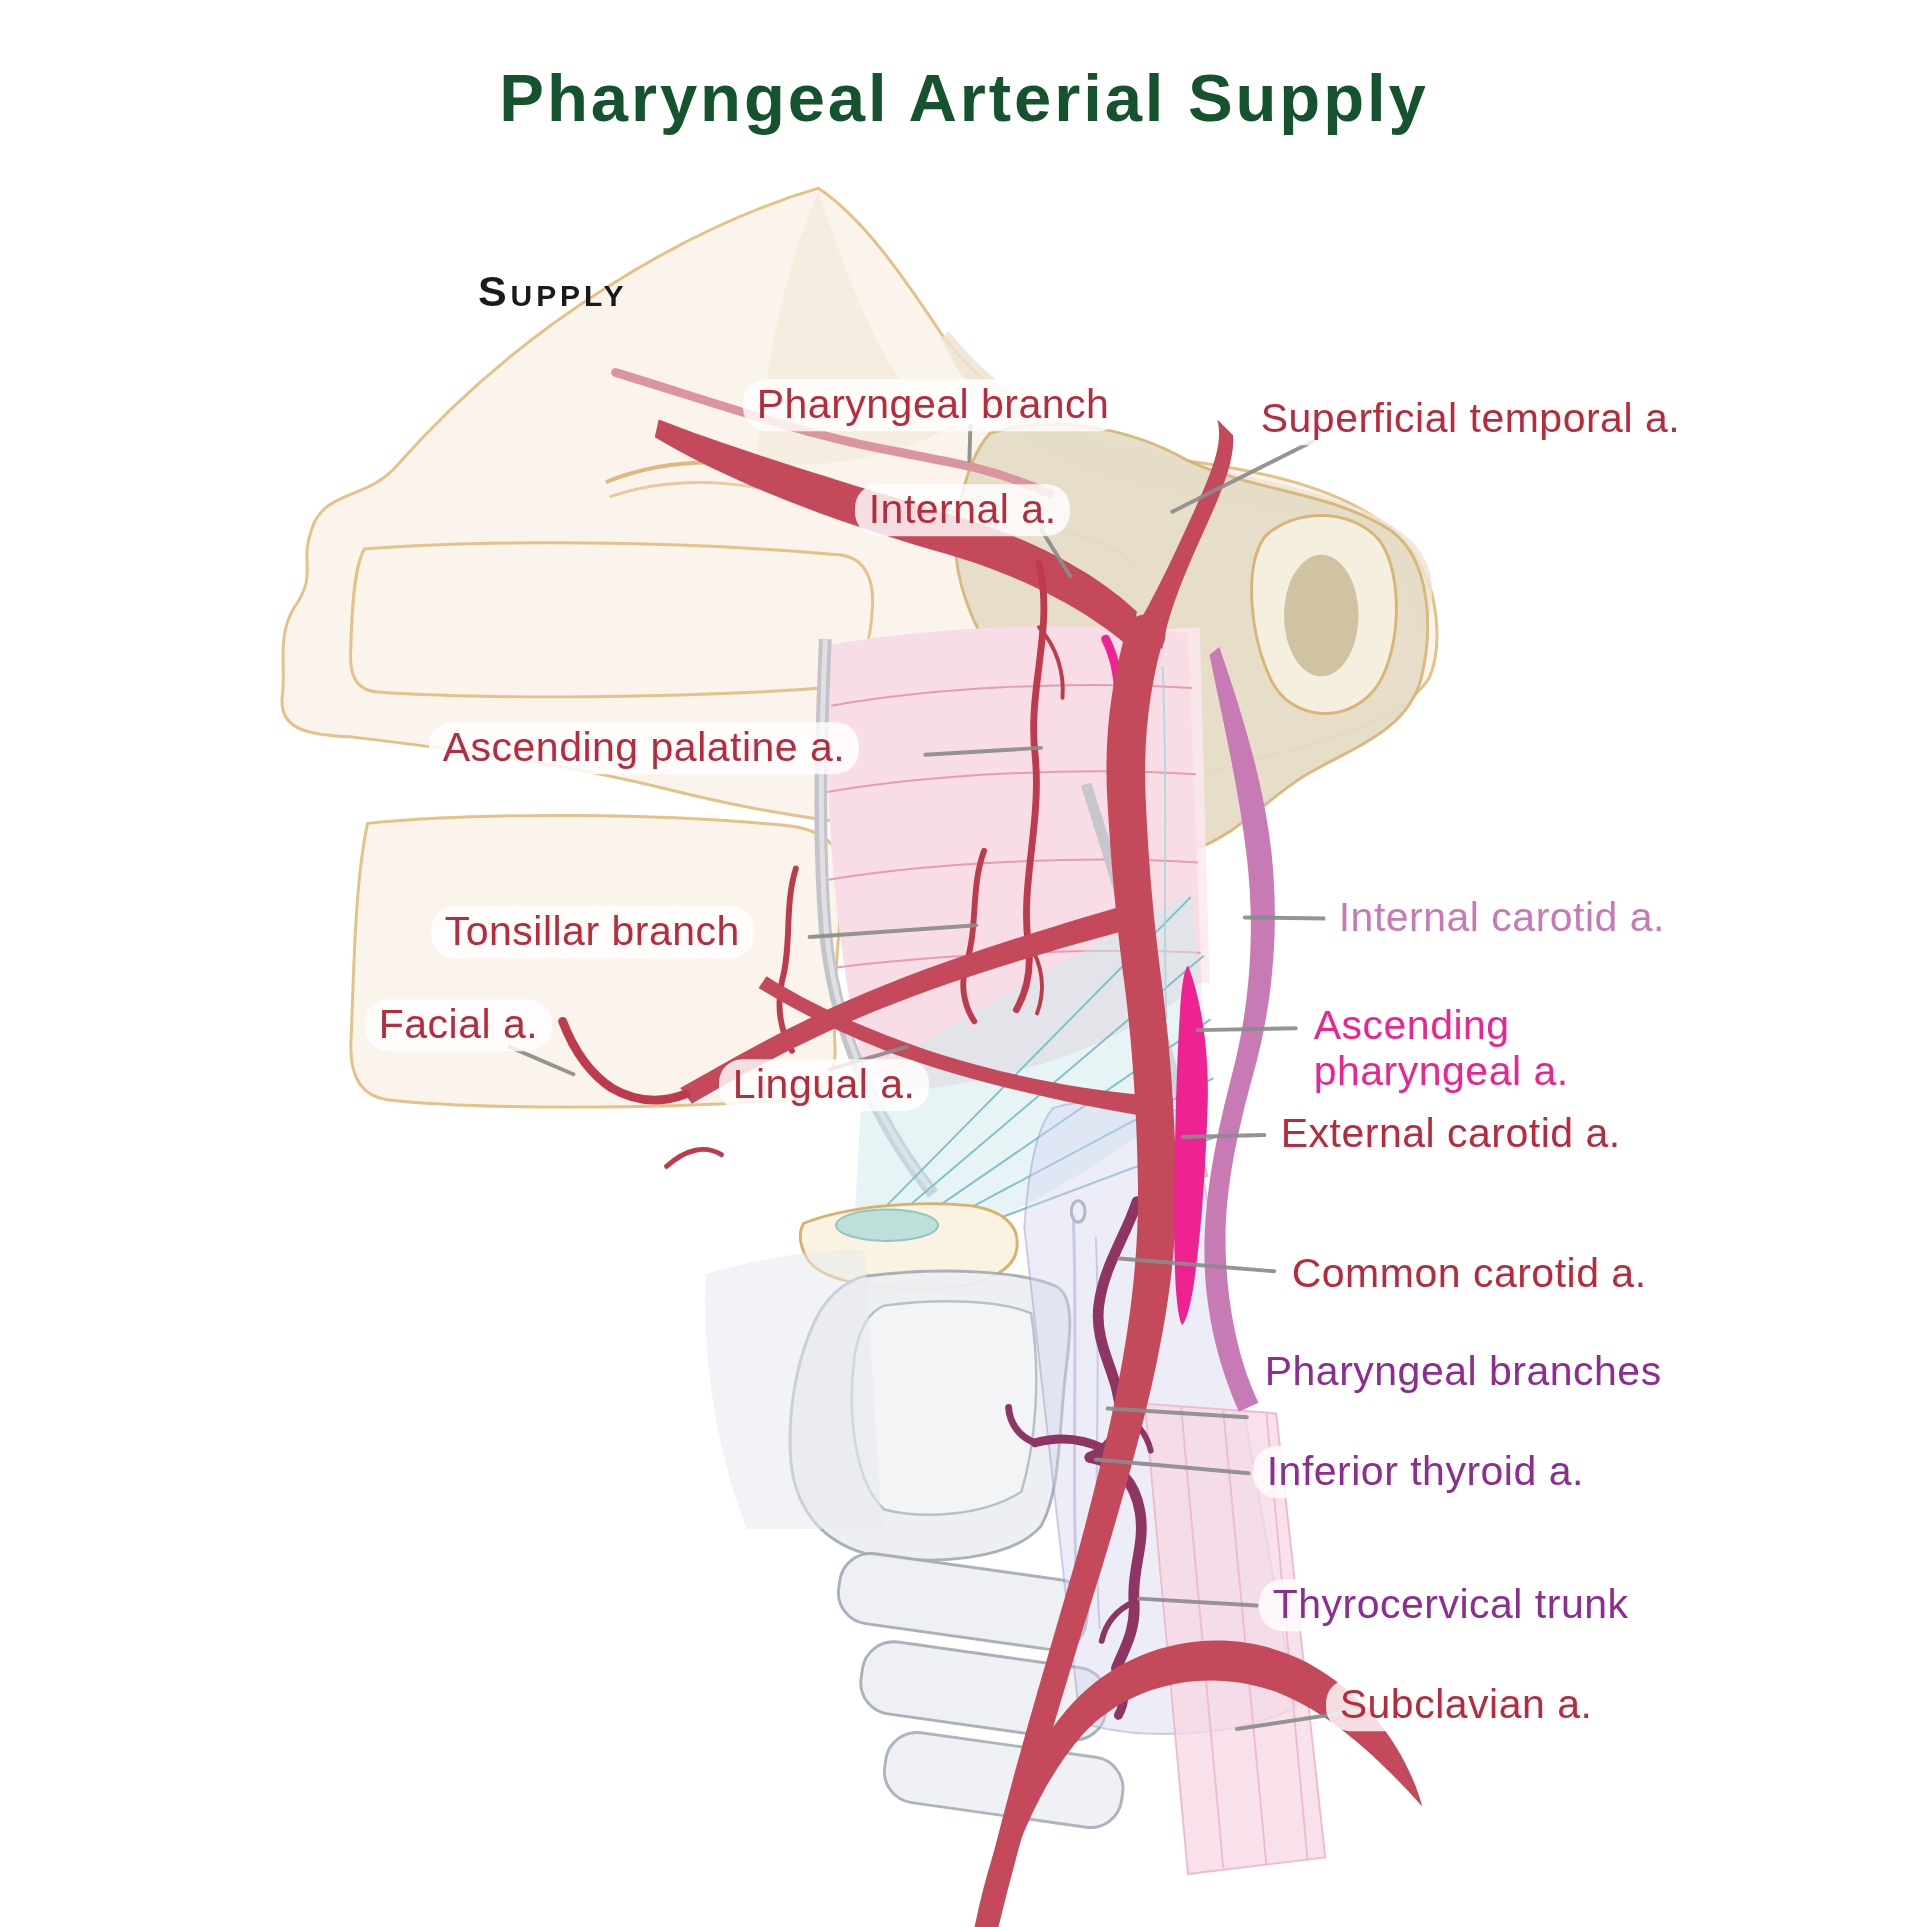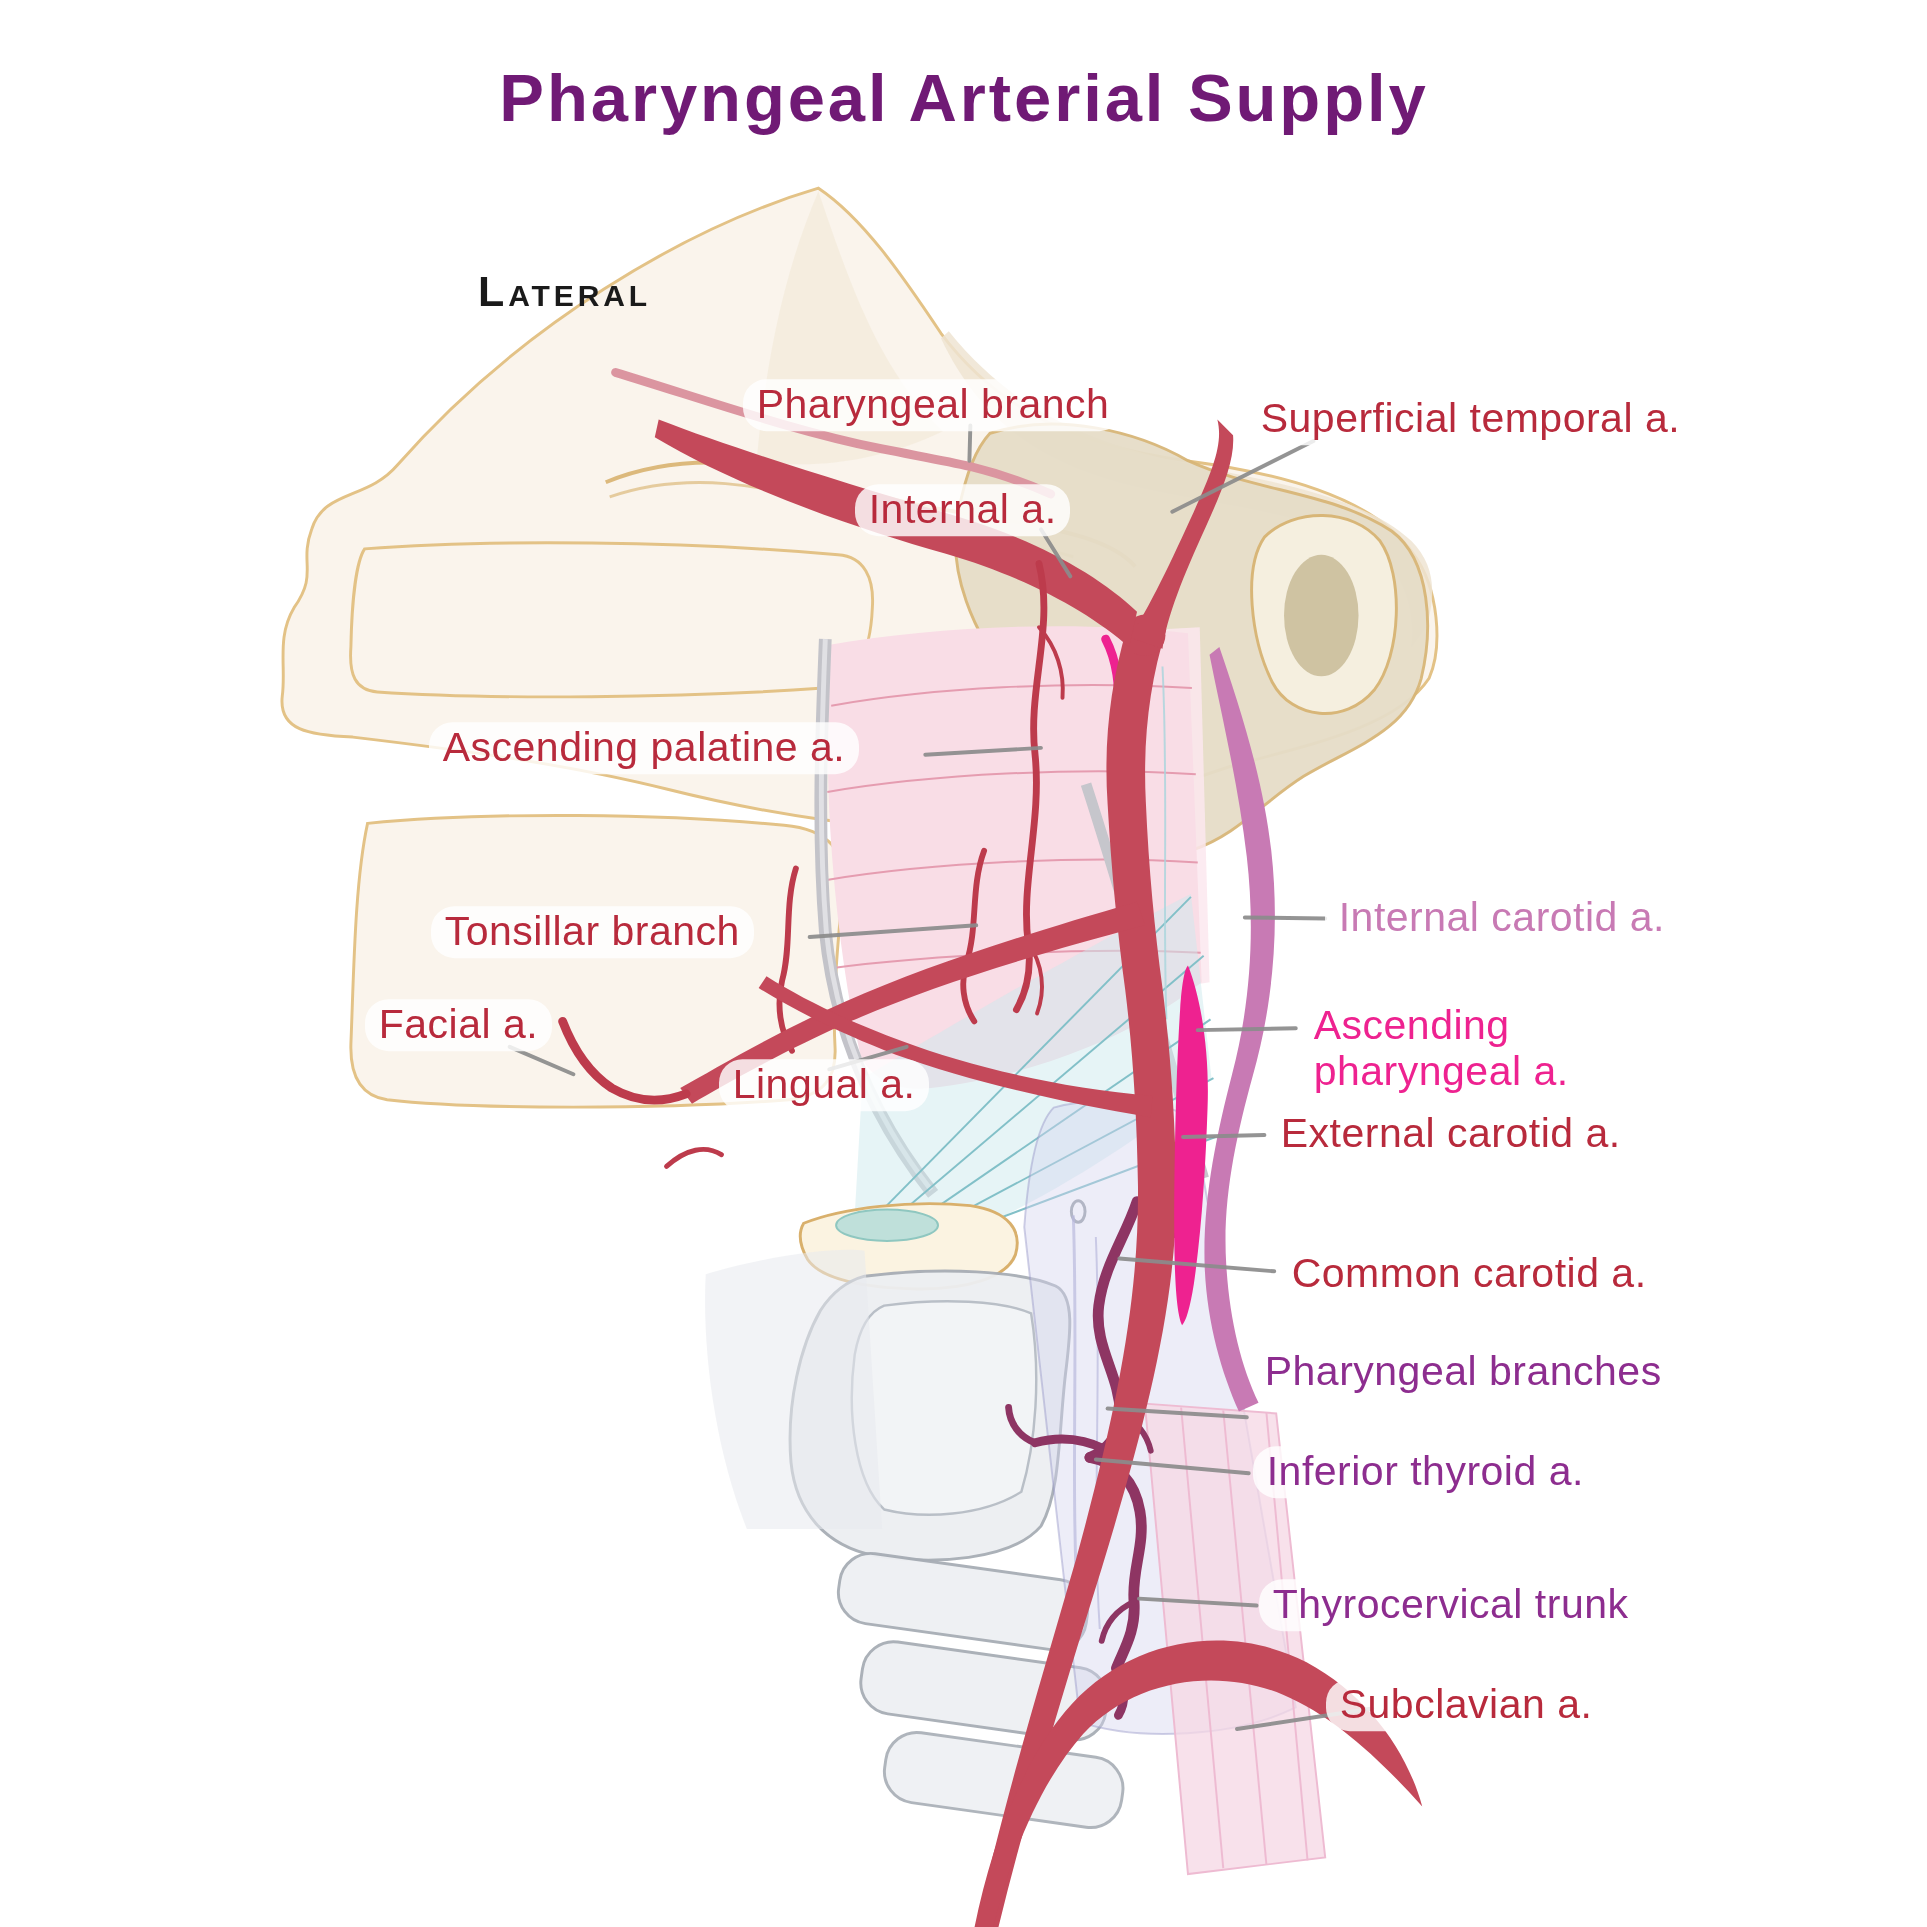--- a/index.html
+++ b/index.html
@@ -3,21 +3,21 @@
 <meta charset="utf-8">
 <style>
   html,body{margin:0;padding:0;background:#fff;}
   #stage{
     position:relative;width:1928px;height:1928px;overflow:hidden;background:#fff;
     font-family:"Liberation Sans","DejaVu Sans",sans-serif;
   }
   #art{position:absolute;left:0;top:0;width:100%;height:100%;}
   .title{
     position:absolute;left:0;top:59px;width:100%;text-align:center;
-    font-size:67px;font-weight:700;letter-spacing:2.9px;color:#701a75;
+    font-size:67px;font-weight:700;letter-spacing:2.9px;color:#14532d;
   }
   .viewlab{
     position:absolute;left:478px;top:291px;transform:translateY(-50%);
     font-size:43px;font-weight:600;letter-spacing:3.9px;color:#1a1a1a;
     font-variant:small-caps;
   }
   .lbl{
     position:absolute;transform:translateY(-50%);
     font-size:41px;font-weight:500;letter-spacing:0.5px;line-height:1.12;
     background:rgba(255,255,255,.82);padding:2.9px 13.7px;border-radius:23.5px;
@@ -230,21 +230,21 @@
     <line x1="1207" y1="1160" x2="1290" y2="1158"></line>
     <line x1="1142" y1="1284" x2="1300" y2="1297"></line>
     <line x1="1130" y1="1437" x2="1272" y2="1446"></line>
     <line x1="1118" y1="1489" x2="1274" y2="1503"></line>
     <line x1="1162" y1="1631" x2="1282" y2="1638"></line>
     <line x1="1262" y1="1764" x2="1400" y2="1743"></line>
   </g>
 </svg>
 
   <div class="title">Pharyngeal Arterial Supply</div>
-  <div class="viewlab">Lateral</div>
+  <div class="viewlab">Supply</div>
 
   <div class="lbl lbl0 c-red">Pharyngeal branch</div>
   <div class="lbl lbl1 c-red">Superficial temporal a.</div>
   <div class="lbl lbl2 c-red">Internal a.</div>
   <div class="lbl lbl3 c-red">Ascending palatine a.</div>
   <div class="lbl lbl5 c-red">Tonsillar branch</div>
   <div class="lbl lbl4 c-orchid">Internal carotid a.</div>
   <div class="lbl lbl6 c-red">Facial a.</div>
   <div class="lbl lbl7 c-red">Lingual a.</div>
   <div class="lbl lbl9 c-red">External carotid a.</div>

